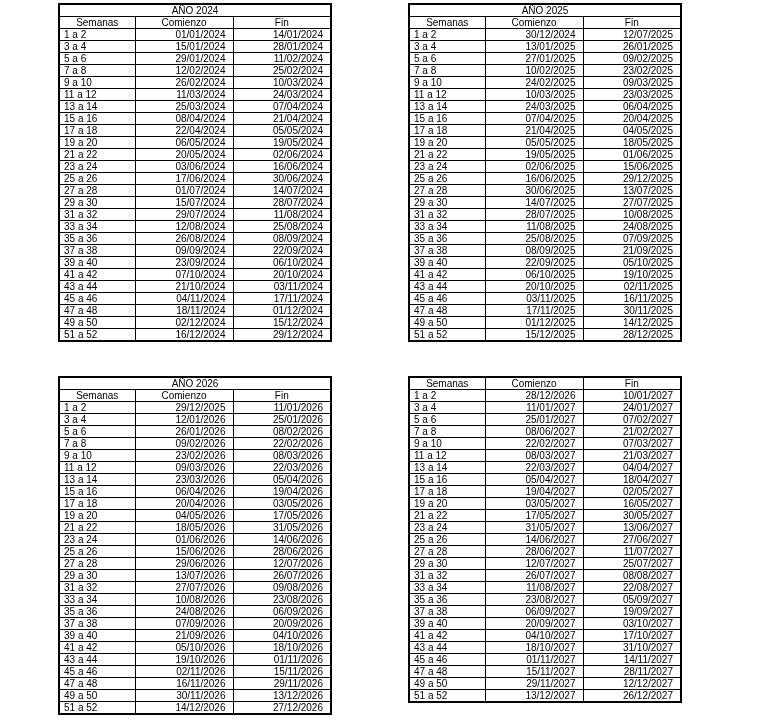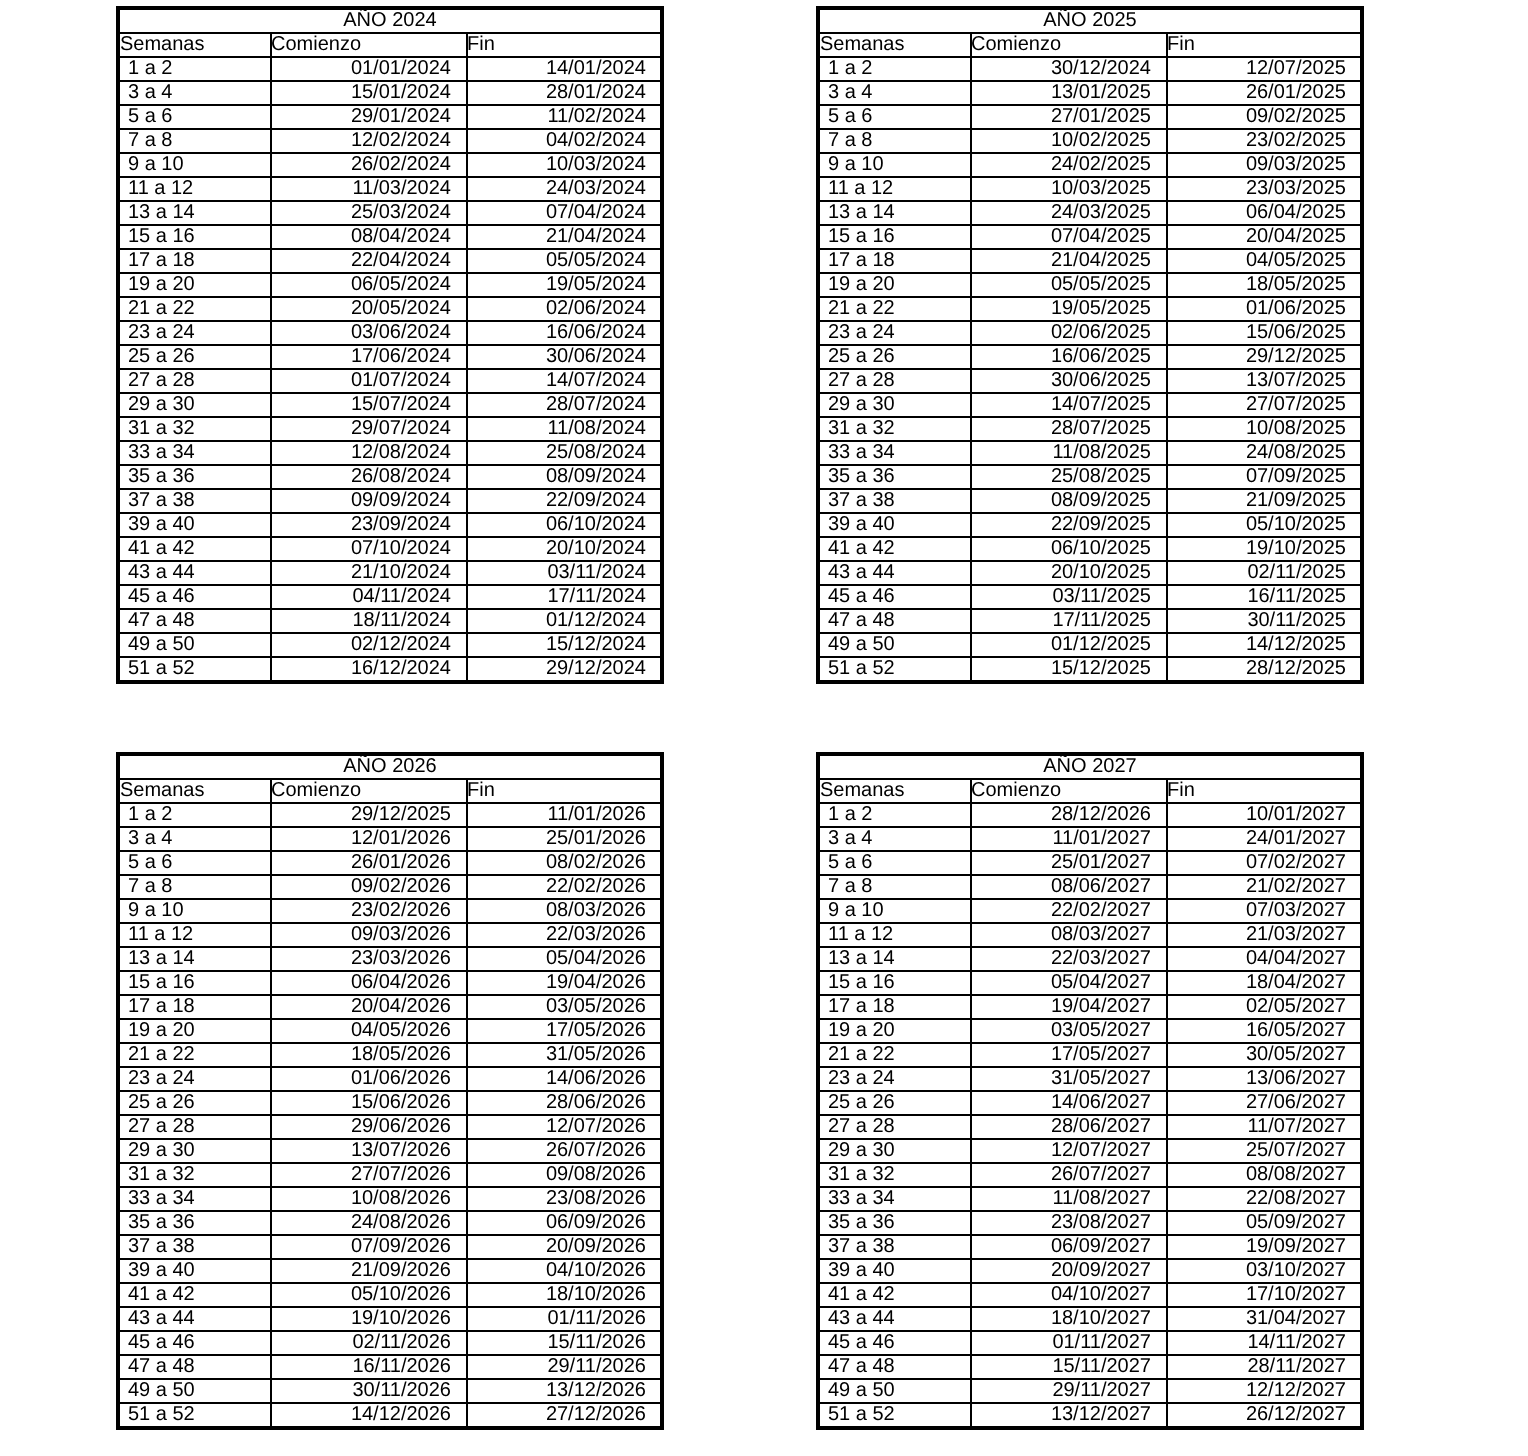--- a/index.html
+++ b/index.html
@@ -37,21 +37,21 @@
     line-height: 11px;
     padding: 0;
     font-weight: normal;
     overflow: hidden;
     white-space: nowrap;
   }
   th.year-title {
     text-align: center;
   }
   th.col-head {
-    text-align: left;
+    text-align: center;
   }
   td.week {
     text-align: left;
     padding-left: 4px;
   }
   td.date {
     text-align: right;
     padding-right: 7px;
   }
 </style>
@@ -87,21 +87,21 @@
           <td class="date">28/01/2024</td>
         </tr>
         <tr>
           <td class="week">5 a 6</td>
           <td class="date">29/01/2024</td>
           <td class="date">11/02/2024</td>
         </tr>
         <tr>
           <td class="week">7 a 8</td>
           <td class="date">12/02/2024</td>
-          <td class="date">04/02/2024</td>
+          <td class="date">25/02/2024</td>
         </tr>
         <tr>
           <td class="week">9 a 10</td>
           <td class="date">26/02/2024</td>
           <td class="date">10/03/2024</td>
         </tr>
         <tr>
           <td class="week">11 a 12</td>
           <td class="date">11/03/2024</td>
           <td class="date">24/03/2024</td>
@@ -516,23 +516,20 @@
 
 <div class="year-table" id="table-2027">
   <table>
     <colgroup>
         <col style="width:76px">
         <col style="width:98px">
         <col style="width:98px">
       </colgroup>
     <thead>
       <tr>
-        <th class="year-title" colspan="3">AÑO 2027</th>
-      </tr>
-      <tr>
         <th class="col-head">Semanas</th>
         <th class="col-head">Comienzo</th>
         <th class="col-head">Fin</th>
       </tr>
     </thead>
     <tbody>
         <tr>
           <td class="week">1 a 2</td>
           <td class="date">28/12/2026</td>
           <td class="date">10/01/2027</td>
@@ -633,21 +630,21 @@
           <td class="date">03/10/2027</td>
         </tr>
         <tr>
           <td class="week">41 a 42</td>
           <td class="date">04/10/2027</td>
           <td class="date">17/10/2027</td>
         </tr>
         <tr>
           <td class="week">43 a 44</td>
           <td class="date">18/10/2027</td>
-          <td class="date">31/04/2027</td>
+          <td class="date">31/10/2027</td>
         </tr>
         <tr>
           <td class="week">45 a 46</td>
           <td class="date">01/11/2027</td>
           <td class="date">14/11/2027</td>
         </tr>
         <tr>
           <td class="week">47 a 48</td>
           <td class="date">15/11/2027</td>
           <td class="date">28/11/2027</td>

